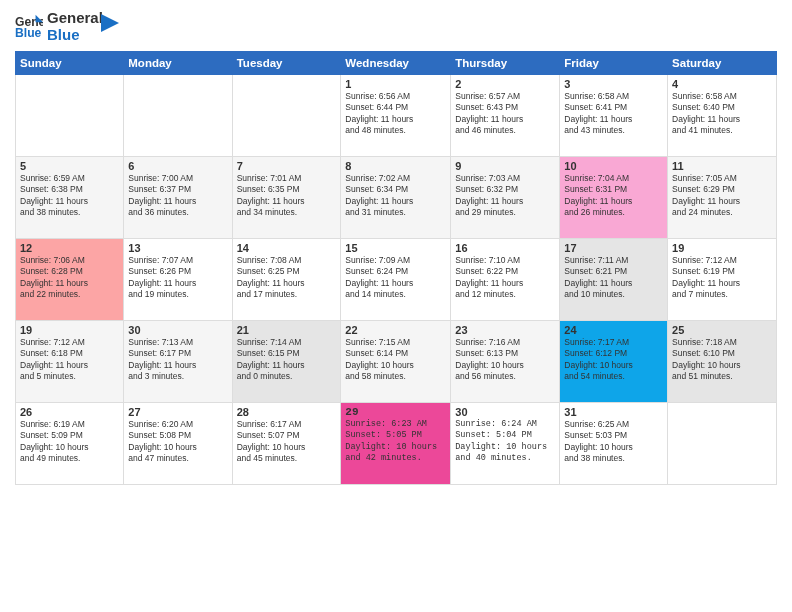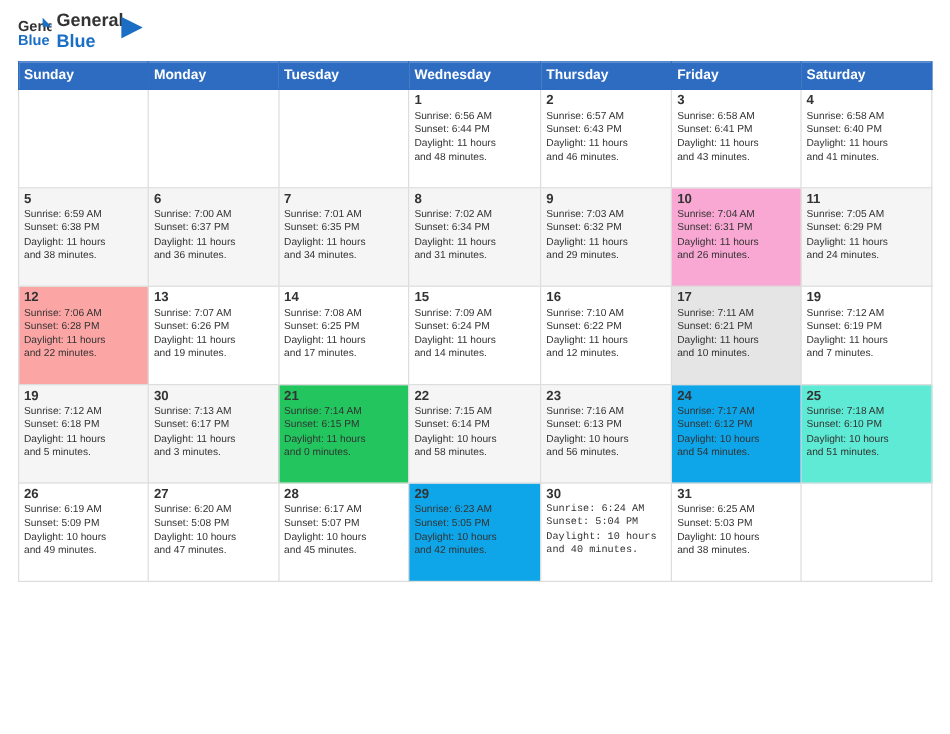--- a/index.html
+++ b/index.html
@@ -272,21 +272,21 @@
 Daylight: 11 hours
 and 5 minutes.</div>
           </td>
           <td style="background: rgb(245, 245, 245);">
             <span class="day-num">30</span>
             <div class="day-info" style="white-space: pre-line;">Sunrise: 7:13 AM
 Sunset: 6:17 PM
 Daylight: 11 hours
 and 3 minutes.</div>
           </td>
-          <td style="background: #22c55e;">
+          <td style="background: #e5e5e5;">
             <span class="day-num">21</span>
             <div class="day-info" style="white-space: pre-line;">Sunrise: 7:14 AM
 Sunset: 6:15 PM
 Daylight: 11 hours
 and 0 minutes.</div>
           </td>
           <td style="background: rgb(245, 245, 245);">
             <span class="day-num">22</span>
             <div class="day-info" style="white-space: pre-line;">Sunrise: 7:15 AM
 Sunset: 6:14 PM
@@ -300,21 +300,21 @@
 Daylight: 10 hours
 and 56 minutes.</div>
           </td>
           <td style="background: #0ea5e9;">
             <span class="day-num">24</span>
             <div class="day-info" style="white-space: pre-line;">Sunrise: 7:17 AM
 Sunset: 6:12 PM
 Daylight: 10 hours
 and 54 minutes.</div>
           </td>
-          <td style="background: #5eead4; margin-left: 32px;">
+          <td style="background: #e5e5e5; margin-left: 32px;">
             <span class="day-num">25</span>
             <div class="day-info" style="white-space: pre-line;">Sunrise: 7:18 AM
 Sunset: 6:10 PM
 Daylight: 10 hours
 and 51 minutes.</div>
           </td>
         </tr>
         <tr>
           <td style="background: rgb(255, 255, 255);">
             <span class="day-num">26</span>
@@ -330,21 +330,21 @@
 Daylight: 10 hours
 and 47 minutes.</div>
           </td>
           <td style="background: rgb(255, 255, 255);">
             <span class="day-num">28</span>
             <div class="day-info" style="white-space: pre-line;">Sunrise: 6:17 AM
 Sunset: 5:07 PM
 Daylight: 10 hours
 and 45 minutes.</div>
           </td>
-          <td style="background: #0ea5e9;">
+          <td style="background: #ec4899; font-family: Liberation Mono, monospace;">
             <span class="day-num">29</span>
             <div class="day-info" style="white-space: pre-line;">Sunrise: 6:23 AM
 Sunset: 5:05 PM
 Daylight: 10 hours
 and 42 minutes.</div>
           </td>
           <td style="background: rgb(255, 255, 255); margin-left: 44px;">
             <span class="day-num">30</span>
             <div class="day-info" style="white-space: pre-line; font-family: Liberation Mono, monospace;">Sunrise: 6:24 AM
 Sunset: 5:04 PM

